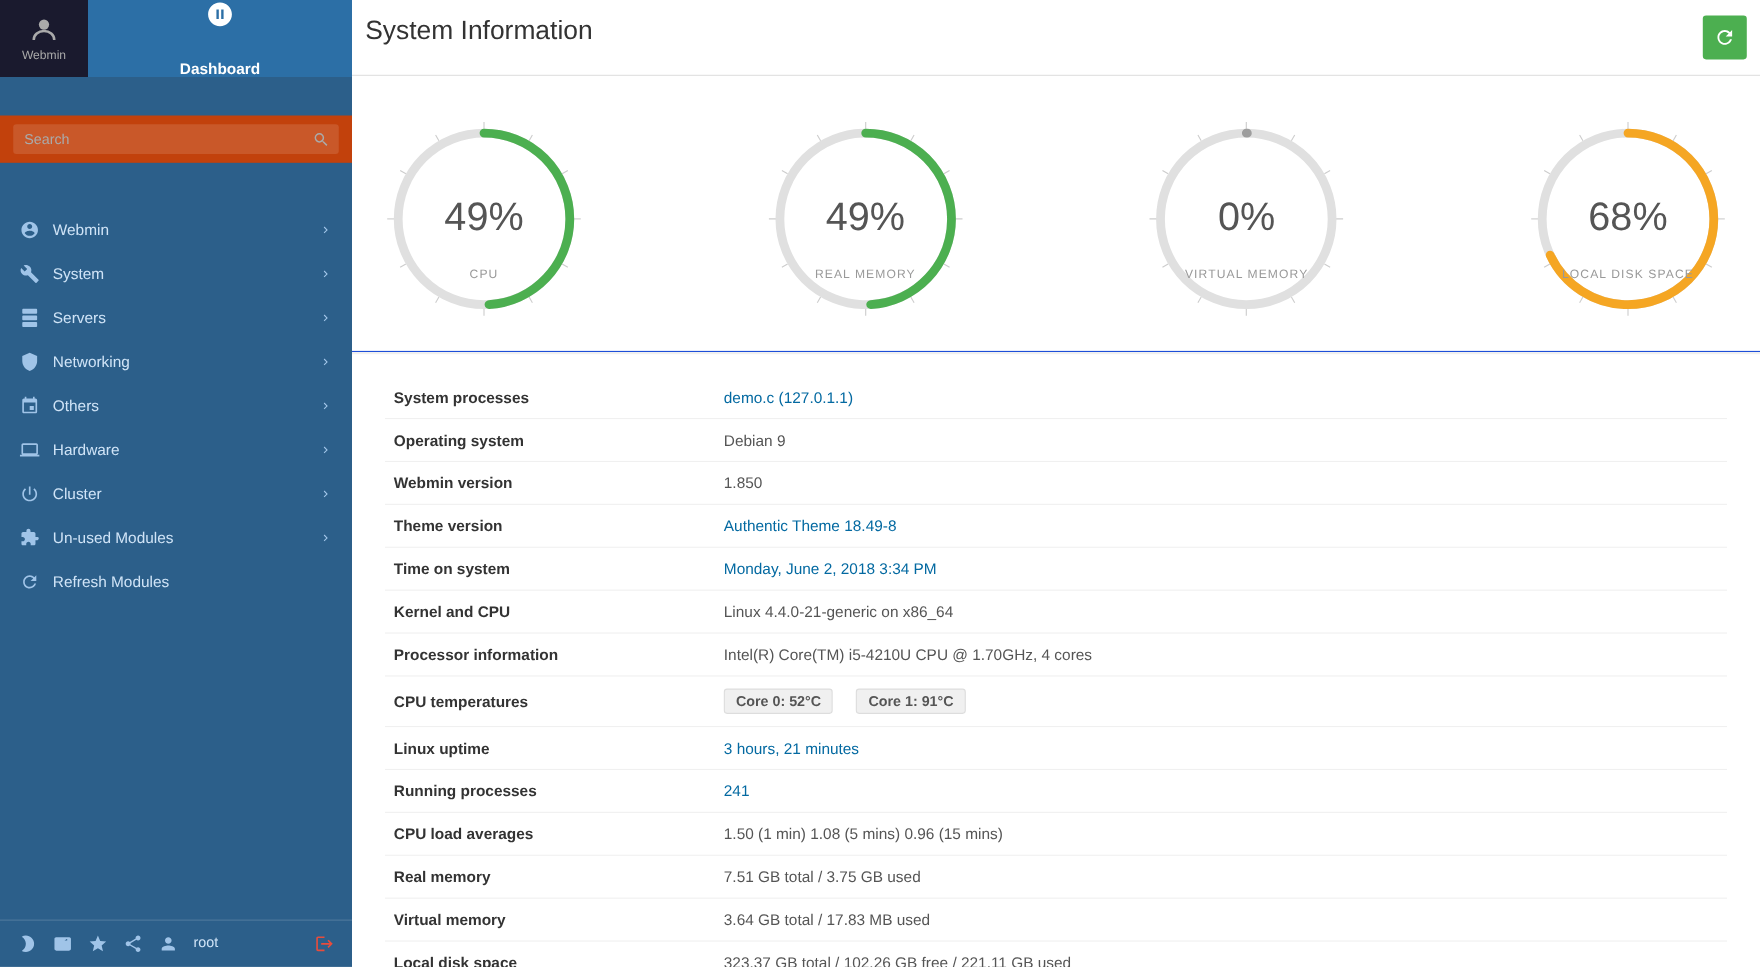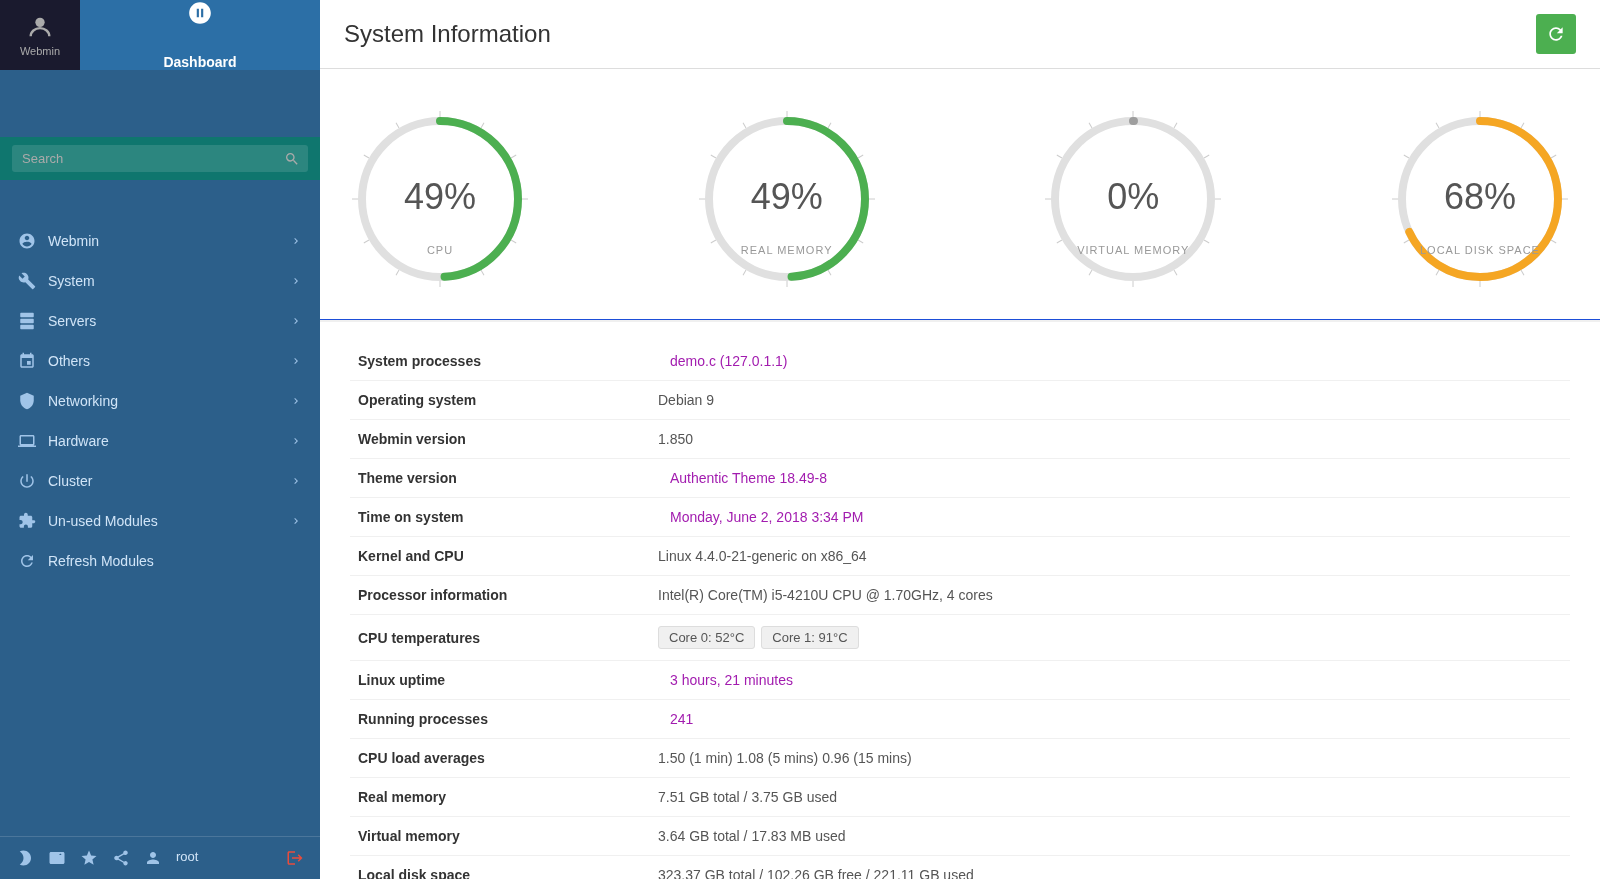--- a/index.html
+++ b/index.html
@@ -50,22 +50,21 @@
       font-weight: 600;
       gap: 4px;
     }
 
     .sidebar-dashboard-section svg {
       width: 26px; height: 26px;
     }
 
     .sidebar-search {
       padding: 8px 12px;
-      background: #0f766e;
-      margin-top: 32px;
+      background: #c2410c;
     }
 
     .sidebar-search input {
       width: 100%;
       background: rgba(255,255,255,0.12);
       border: none;
       border-radius: 3px;
       color: #ccc;
       padding: 6px 30px 6px 10px;
       font-size: 13px;
@@ -144,23 +143,22 @@
     #main {
       flex: 1;
       display: flex;
       flex-direction: column;
       background: #f0f0f0;
       overflow-y: auto;
     }
 
     #main-header {
       background: #fff;
-      padding: 14px 24px;
-      display: flex;
-      align-items: center;
+      padding: 14px 12px;
+      display: flex;
       justify-content: space-between;
       border-bottom: 1px solid #ddd;
     }
 
     #main-header h1 {
       font-size: 24px;
       font-weight: 400;
       color: #333;
     }
 
@@ -258,34 +256,34 @@
       color: #333;
       font-weight: 600;
       width: 300px;
     }
 
     .info-value {
       color: #555;
     }
 
     .info-link {
-      color: #a21caf;
+      color: #0369a1;
       text-decoration: none;
-      margin-left: 12px;
     }
 
     .temp-badge {
       display: inline-block;
       background: #f0f0f0;
       border: 1px solid #ddd;
       border-radius: 3px;
       padding: 3px 10px;
       font-size: 13px;
       color: #555;
-      margin-right: 6px;
+      margin-right: 21px;
+      font-weight: bold;
     }
 
     
     .tick { stroke: #ccc; stroke-width: 1; }
   </style>
 </head>
 <body>
 
 <div id="sidebar">
   <div id="sidebar-header">
@@ -347,35 +345,35 @@
         <span>Servers</span>
       </div>
       <svg class="chevron" viewBox="0 0 24 24">
           <path d="M10 6L8.59 7.41 13.17 12l-4.58 4.59L10 18l6-6z"></path>
         </svg>
     </div>
 
     <div class="nav-item">
       <div class="nav-item-left">
         <svg class="nav-icon" viewBox="0 0 24 24">
+            <path d="M12 1L3 5v6c0 5.55 3.84 10.74 9 12 5.16-1.26 9-6.45 9-12V5l-9-4z"></path>
+          </svg>
+        <span>Networking</span>
+      </div>
+      <svg class="chevron" viewBox="0 0 24 24">
+          <path d="M10 6L8.59 7.41 13.17 12l-4.58 4.59L10 18l6-6z"></path>
+        </svg>
+    </div>
+
+    <div class="nav-item">
+      <div class="nav-item-left">
+        <svg class="nav-icon" viewBox="0 0 24 24">
             <path d="M17 12h-5v5h5v-5zM16 1v2H8V1H6v2H5c-1.11 0-1.99.9-1.99 2L3 19c0 1.1.89 2 2 2h14c1.1 0 2-.9 2-2V5c0-1.1-.9-2-2-2h-1V1h-2zm3 18H5V8h14v11z"></path>
           </svg>
         <span>Others</span>
-      </div>
-      <svg class="chevron" viewBox="0 0 24 24">
-          <path d="M10 6L8.59 7.41 13.17 12l-4.58 4.59L10 18l6-6z"></path>
-        </svg>
-    </div>
-
-    <div class="nav-item">
-      <div class="nav-item-left">
-        <svg class="nav-icon" viewBox="0 0 24 24">
-            <path d="M12 1L3 5v6c0 5.55 3.84 10.74 9 12 5.16-1.26 9-6.45 9-12V5l-9-4z"></path>
-          </svg>
-        <span>Networking</span>
       </div>
       <svg class="chevron" viewBox="0 0 24 24">
           <path d="M10 6L8.59 7.41 13.17 12l-4.58 4.59L10 18l6-6z"></path>
         </svg>
     </div>
 
     <div class="nav-item">
       <div class="nav-item-left">
         <svg class="nav-icon" viewBox="0 0 24 24">
             <path d="M20 18c1.1 0 1.99-.9 1.99-2L22 6c0-1.1-.9-2-2-2H4c-1.1 0-2 .9-2 2v10c0 1.1.9 2 2 2H0v2h24v-2h-4zM4 6h16v10H4V6z"></path>

